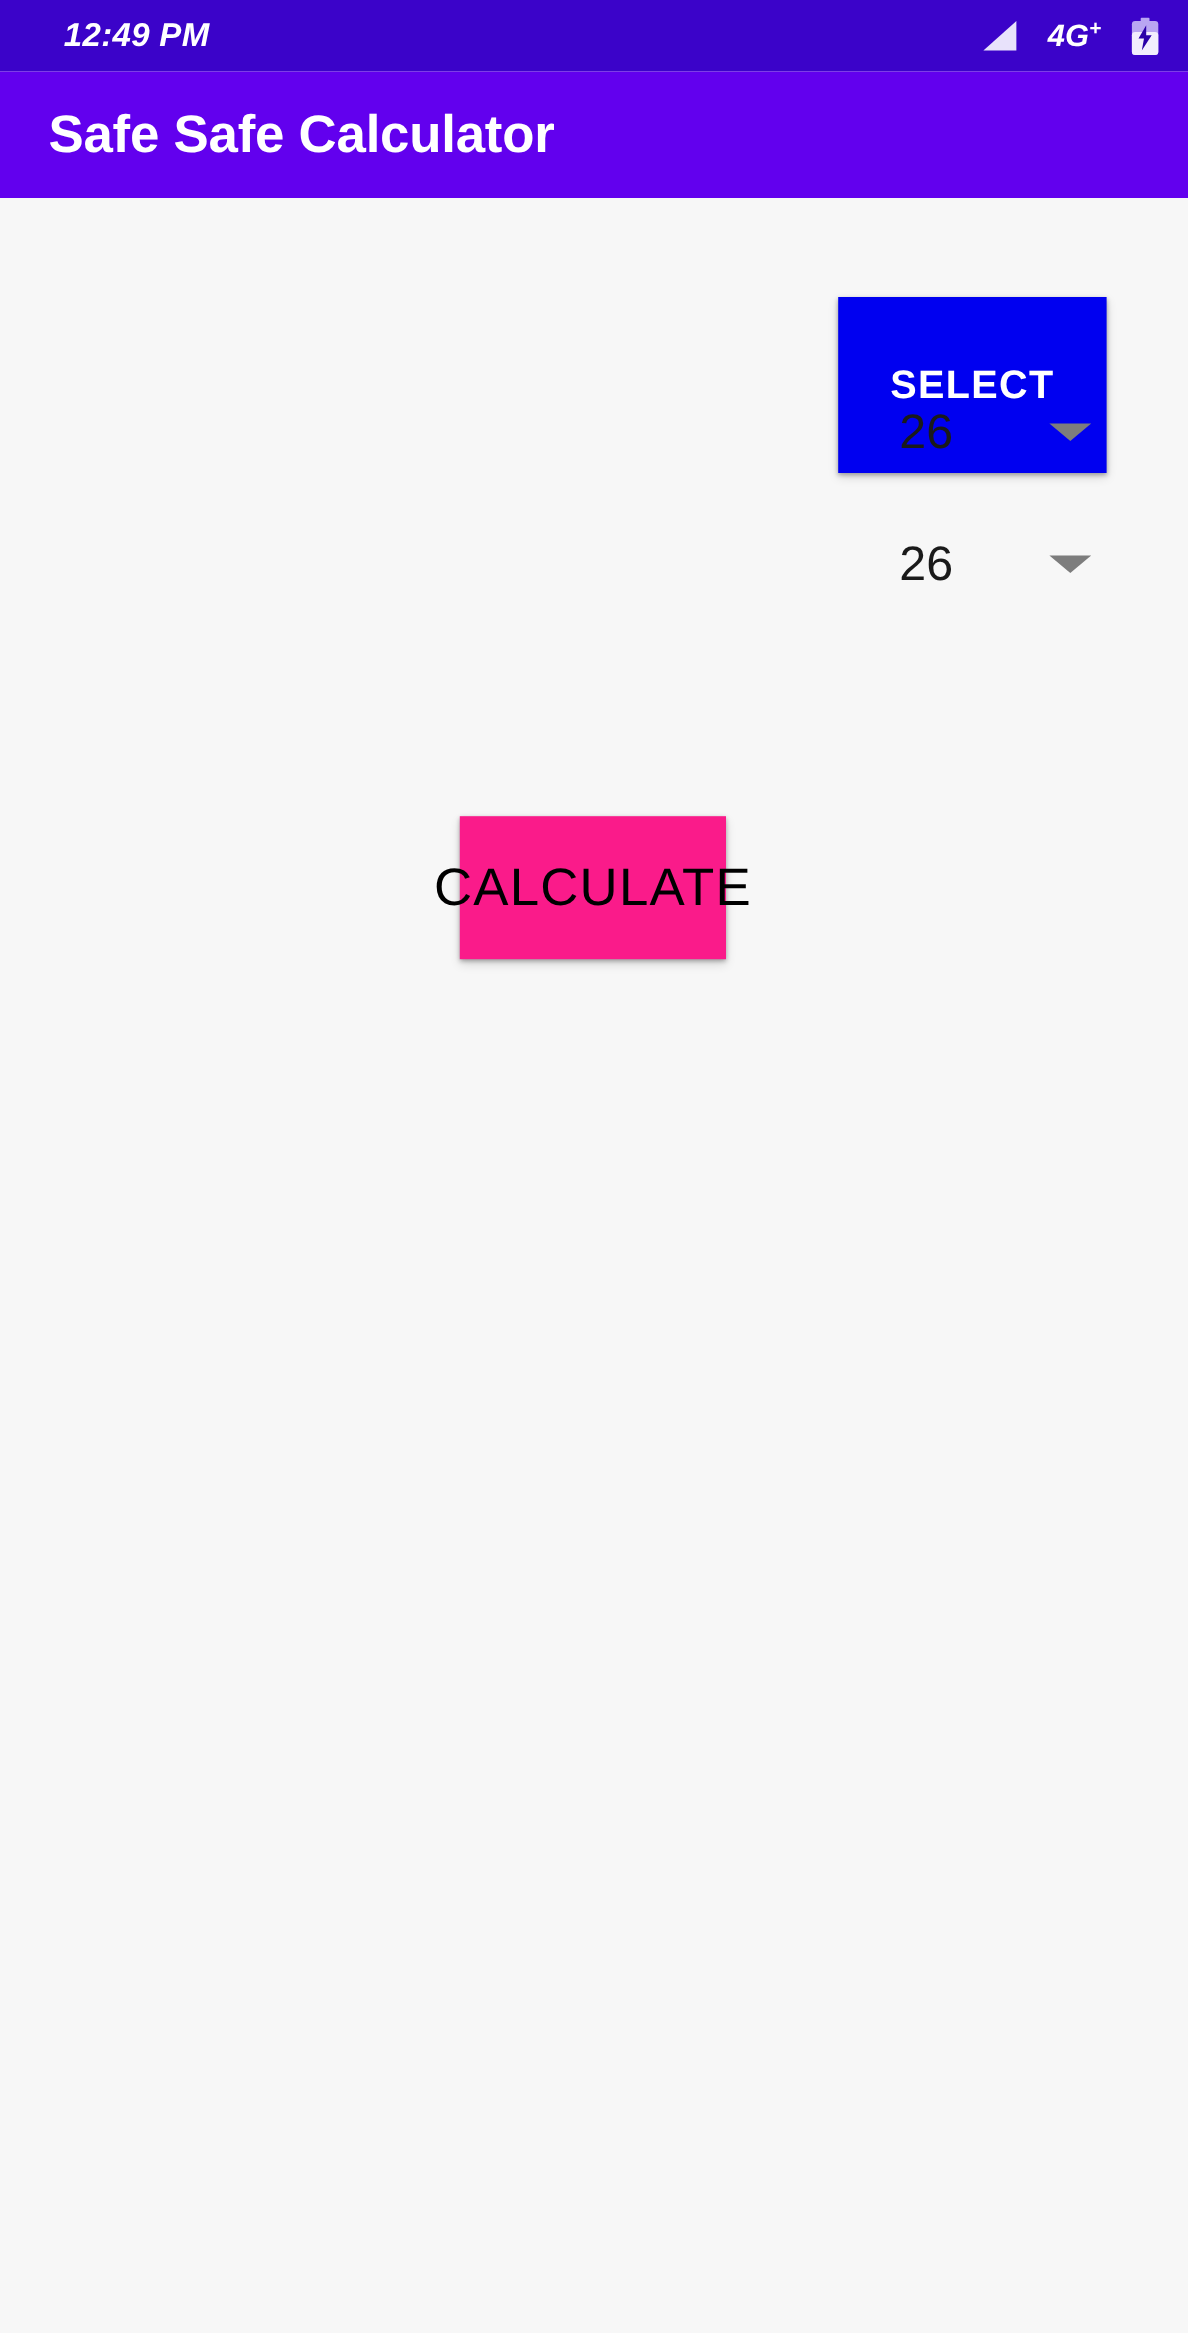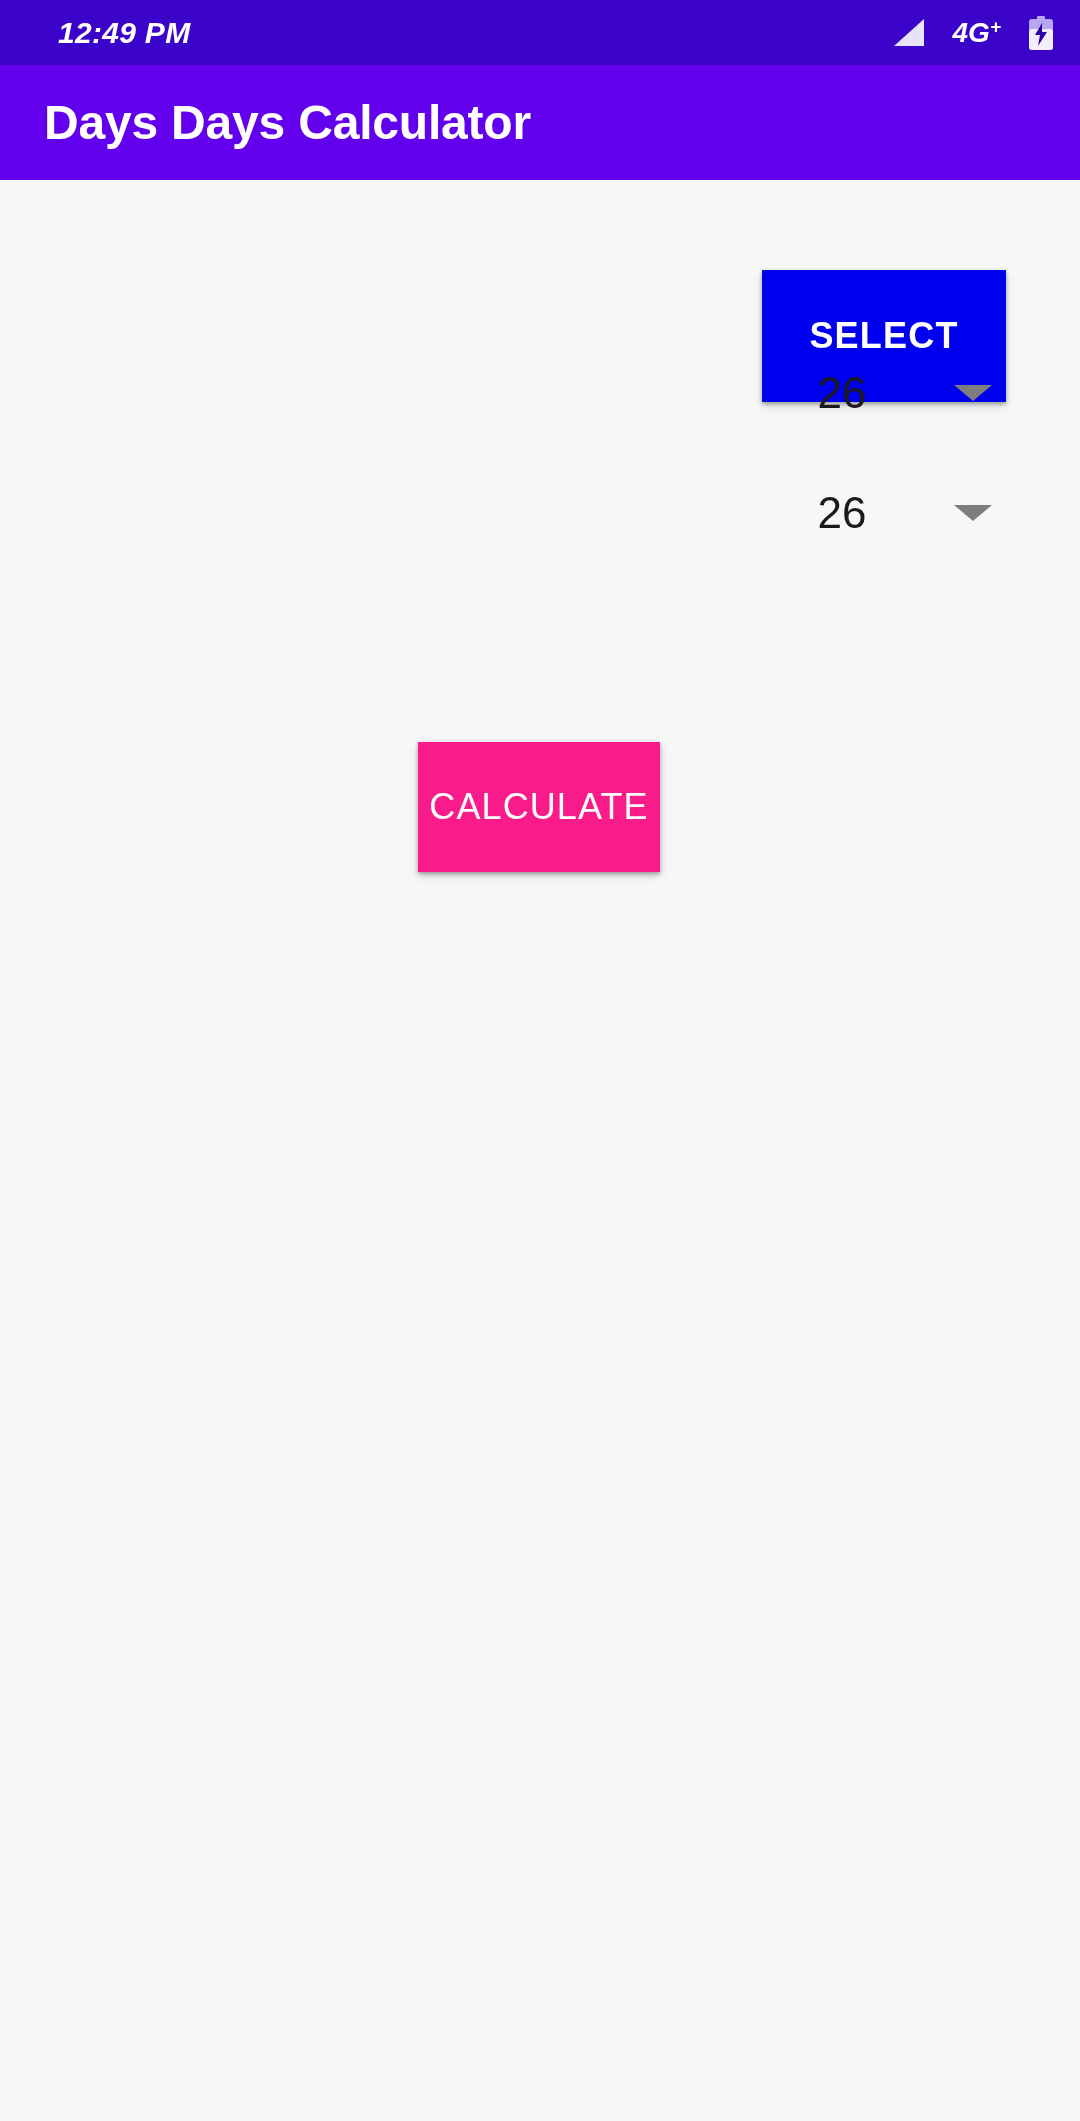--- a/index.html
+++ b/index.html
@@ -70,21 +70,21 @@
 
   
   .row-last     { top:26px; height:130px; }
   .row-shortest { top:158px; height:110px; }
   .row-longest  { top:278px; height:110px; }
 
   
   .select-button {
     position:absolute;
     left:762px; top:90px;
-    width:244px; height:132px;
+    width:244px; height:160px;
     background:#0000f0;
     border:none; outline:none;
     color:#ffffff;
     font-family:"Liberation Sans", sans-serif;
     font-size:36px; font-weight:bold;
     letter-spacing:1.2px;
     display:flex; align-items:center; justify-content:center;
     box-shadow:0 2px 4px rgba(0,0,0,0.30), 0 4px 9px rgba(0,0,0,0.14);
     cursor:pointer;
   }
@@ -111,23 +111,23 @@
     border-top:16px solid #7d7d7d;
   }
 
   
   .calculate-button {
     position:absolute;
     left:418px; top:562px;
     width:242px; height:130px;
     background:#fa1b8a;
     border:none; outline:none;
-    color:#ffffff;
+    color:#000000;
     font-family:"Liberation Sans", sans-serif;
-    font-size:36px; font-weight:400;
+    font-size:48px; font-weight:400;
     letter-spacing:1.1px;
     display:flex; align-items:center; justify-content:center;
     box-shadow:0 2px 4px rgba(0,0,0,0.30), 0 4px 9px rgba(0,0,0,0.14);
     cursor:pointer;
   }
 </style>
 </head>
 <body>
 
 <div id="screen">
@@ -145,21 +145,21 @@
       <svg class="battery-icon" viewBox="0 0 26 34">
         <rect x="9" y="0" width="8" height="4" rx="1" fill="#b9a6f2"></rect>
         <rect x="1" y="3" width="24" height="31" rx="3" fill="#b9a6f2"></rect>
         <rect x="1" y="13" width="24" height="21" rx="3" fill="#f2eefd"></rect>
         <polygon points="14,7 7,19 12,19 10,30 19,16 14,16" fill="#2a00a8"></polygon>
       </svg>
     </div>
   </div>
 
   <div class="app-bar">
-    <div class="app-title">Days Days Calculator</div>
+    <div class="app-title">Safe Safe Calculator</div>
   </div>
 
   <div class="content">
 
     <button class="select-button">SELECT</button>
 
     <div class="spinner" style="left:792px; top:178px;">
       <div class="spinner-value">26</div>
       <div class="spinner-caret"></div>
     </div>

